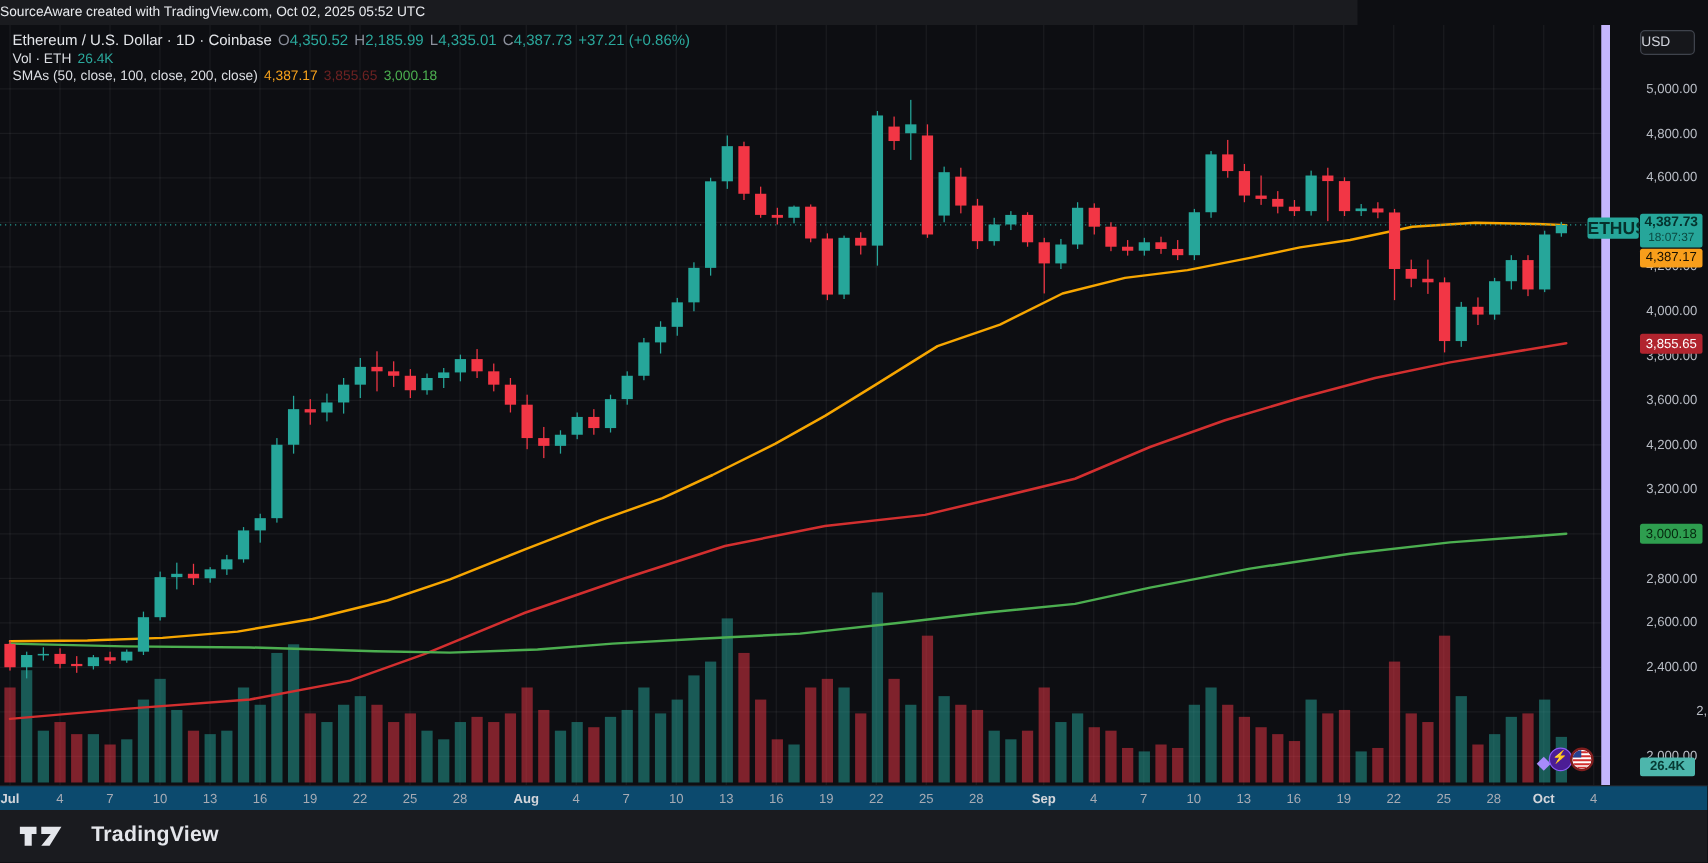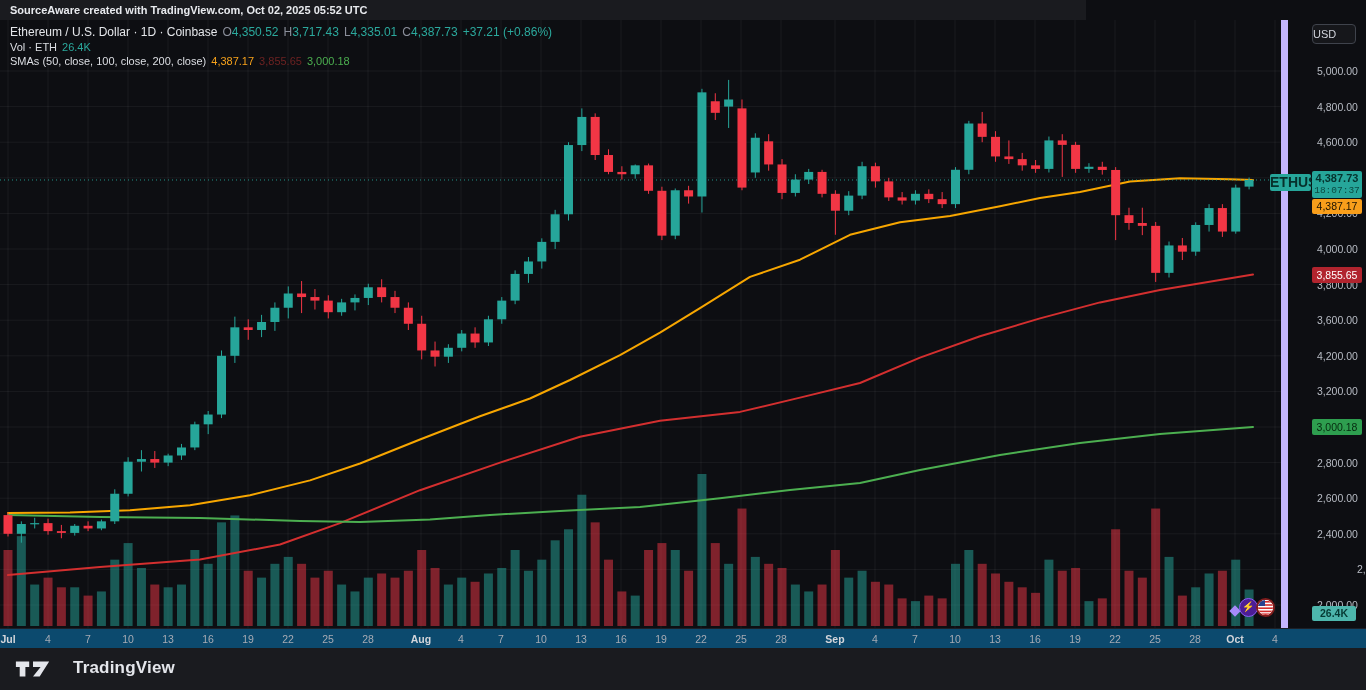--- a/index.html
+++ b/index.html
@@ -2,22 +2,22 @@
 <html><head>
 <meta charset="utf-8">
 <style>
   * { margin:0; padding:0; box-sizing:border-box; }
   html,body { width:1366px; height:690px; overflow:hidden; background:#101114;
               font-family:"Liberation Sans", sans-serif; }
   #app { position:relative; width:1366px; height:690px; background:#0d0e12; }
 
   
   #topstrip { position:absolute; left:0; top:0; width:1086px; height:20px;
-              background:#1a1b1f; color:#e8eaee; font-size:11px; font-weight:bold;
-              line-height:20px; padding-left:10px; }
+              background:#1a1b1f; color:#e8eaee; font-size:11px; font-weight:normal;
+              line-height:20px; }
 
   
   #chart { position:absolute; left:0; top:20px; }
 
   
   #legend { position:absolute; left:10px; top:25px; z-index:5; }
   .lrow { display:flex; align-items:baseline; gap:5px; white-space:nowrap; }
   .lrow1 { font-size:12px; color:#e4e6ea; margin-bottom:2px;justify-content:center; }
   .lrow2, .lrow3 { font-size:11px; color:#dcdee3; margin-bottom:2px; }
   .k { color:#8b8f9b; } 
@@ -43,21 +43,21 @@
   .ttick.month { color:#d3d5da; font-weight:bold; }
 
   
   .pill { position:absolute; z-index:7; border-radius:2px; font-size:10.5px;
           text-align:center; }
   #ethusd-pill { left:1270px; top:174px; width:41px; height:17px; line-height:17px;
                  background:#26a69a; color:#06312c; font-weight:bold; font-size:14px; }
   #last-pill { left:1312px; top:171px; width:50px; height:27px; background:#26a69a;
                color:#05332e; }
   #last-pill .lp1 { font-weight:bold; font-size:11px; line-height:14px; }
-  #last-pill .lp2 { font-size:9.5px; line-height:11px; color:#0b4a42;font-family:Liberation Mono, monospace; }
+  #last-pill .lp2 { font-size:9.5px; line-height:11px; color:#0b4a42; }
   #sma50-pill { left:1312px; top:199px; width:50px; height:15px; line-height:15px;
                 background:#f89e1b; color:#1a1202; }
   #sma100-pill { left:1312px; top:267px; width:50px; height:16px; line-height:16px;
                  background:#b1242e; color:#ffffff; }
   #sma200-pill { left:1312px; top:419px; width:50px; height:16px; line-height:16px;
                  background:#2e9e4f; color:#06290f; }
   #vol-pill { left:1312px; top:606px; width:44px; height:15px; line-height:15px;
               background:#4db6ac; color:#063a34; font-weight:bold; }
 
   
@@ -425,21 +425,21 @@
         <rect x="1231.24" y="167.58999999999997" width="9" height="43.96600000000001" fill="#26a69a"></rect>
         <rect x="1248.585" y="157.49383999999995" width="1" height="11.874380000000002" fill="#26a69a"></rect>
         <rect x="1244.585" y="159.98406000000006" width="9" height="6.623379999999855" fill="#26a69a"></rect>
       </g>
     </svg>
 
   <div id="legend">
     <div class="lrow lrow1">
       <span>Ethereum / U.S. Dollar · 1D · Coinbase</span>
       <span><span class="k">O</span><span class="g">4,350.52</span></span>
-      <span><span class="k">H</span><span class="g">3,717.43</span></span>
+      <span><span class="k">H</span><span class="g">2,185.99</span></span>
       <span><span class="k">L</span><span class="g">4,335.01</span></span>
       <span><span class="k">C</span><span class="g">4,387.73</span></span>
       <span class="g">+37.21 (+0.86%)</span>
     </div>
     <div class="lrow lrow2">
       <span>Vol · ETH</span>
       <span class="g">26.4K</span>
     </div>
     <div class="lrow lrow3">
       <span>SMAs (50, close, 100, close, 200, close)</span>

